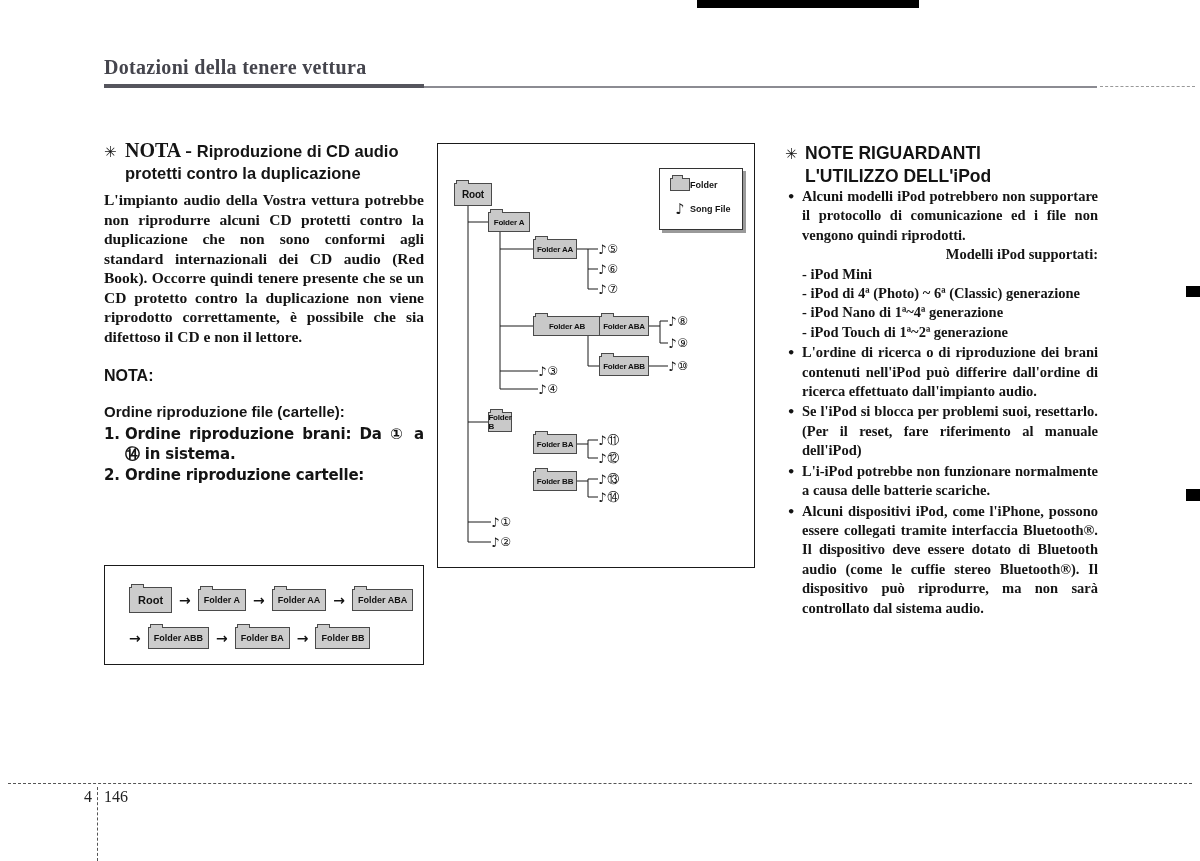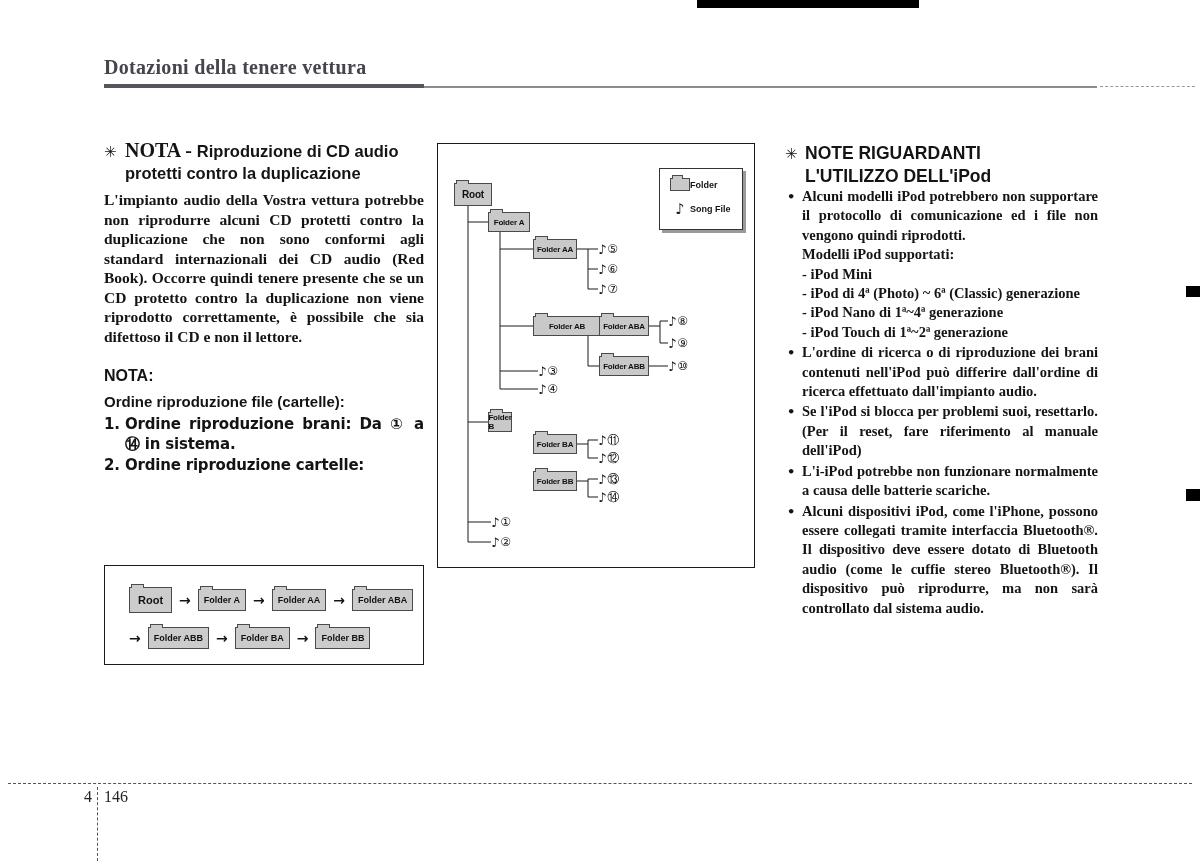--- a/index.html
+++ b/index.html
@@ -21,21 +21,21 @@
   .rule-dash{position:absolute;left:1100px;top:86px;width:95px;border-top:1.5px dashed #999}
 
   
   .col-left{position:absolute;left:104px;top:140px;width:320px}
   .cd-heading{font:bold 16.5px/21px "Liberation Sans",sans-serif;padding-left:21px;
               max-width:302px;margin-bottom:6px}
   .cd-heading .marker{display:inline-block;width:21px;margin-left:-21px;
               font-family:"DejaVu Sans",sans-serif;font-size:15px;font-weight:bold}
   .cd-heading .nota-label{font-family:"Liberation Serif",serif;font-weight:bold;font-size:20px}
   .cd-body{font:bold 15.5px/19.5px "Liberation Serif",serif;text-align:justify;margin-bottom:21px}
-  .nota-title{font:bold 16px "Liberation Sans",sans-serif;margin-bottom:8px}
+  .nota-title{font:bold 16px "Liberation Sans",sans-serif;margin-bottom:18px}
   .nota-sub{font:bold 15px "Liberation Sans",sans-serif;margin-bottom:5px}
   .nota-item{font:bold 15px/19.5px "DejaVu Sans",sans-serif;text-align:justify;
              padding-left:21px;margin-bottom:2px;letter-spacing:-.2px}
   .nota-item .li-marker{display:inline-block;width:21px;margin-left:-21px}
 
   
   .flow-box{position:absolute;left:104px;top:565px;width:320px;height:100px;
             border:1.5px solid #1a1a1a;background:#fff}
   .flow-row{position:absolute;left:24px;display:flex;align-items:center;gap:7px}
   .flow-row.r1{top:16px}
@@ -73,21 +73,21 @@
   .legend-label{font:bold 9px "Liberation Sans",sans-serif}
 
   
   .col-right{position:absolute;left:785px;top:142px;width:313px}
   .ipod-heading{font:bold 17.5px/22px "Liberation Sans",sans-serif;padding-left:20px;}
   .ipod-heading .marker{display:inline-block;width:20px;margin-left:-20px;
           font-family:"DejaVu Sans",sans-serif;font-size:15px}
   .bullet{position:relative;padding-left:17px;font:bold 14.5px/19.4px "Liberation Serif",serif;
           text-align:justify;margin-bottom:1px}
   .bullet .b-marker{position:absolute;left:2px;top:0;font-family:"DejaVu Sans",sans-serif;font-size:13px}
-  .models-title{text-align:left}
+  .models-title{text-align:right}
   .model-line{display:block;padding-left:12px;text-indent:-12px;text-align:left}
 
   
   .page-dash-h{position:absolute;left:8px;top:783px;width:1184px;border-top:1.5px dashed #555}
   .page-dash-v{position:absolute;left:97px;top:787px;height:74px;border-left:1.5px dashed #555}
   .footer-num{position:absolute;top:788px;font:16px "Liberation Serif",serif;color:#222}
   .footer-chapter{left:84px}
   .footer-page{left:104px}
 </style>
 </head>

